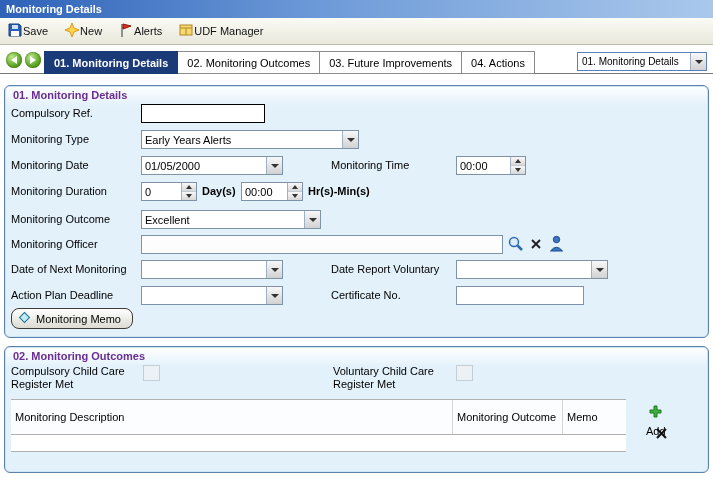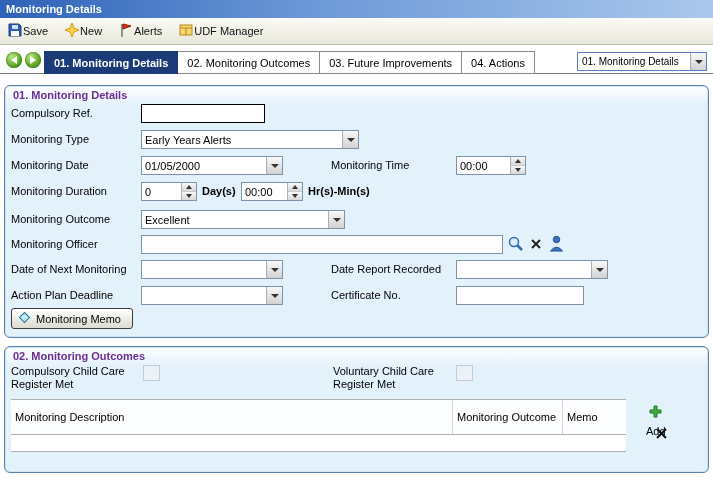--- a/index.html
+++ b/index.html
@@ -79,21 +79,21 @@
   .input .val, .spinner .val { flex:1; padding:0 3px; white-space:nowrap; overflow:hidden; }
   .dropdown .val { flex:1; padding:0 3px; white-space:nowrap; overflow:hidden; }
   .focused { border:1px solid #000; }
   .spin-btns { width:15px; align-self:stretch; display:flex; flex-direction:column; border-left:1px solid #a5b2c0; }
   .spin-up, .spin-down { flex:1; background:linear-gradient(#f8f8f8,#d8d8d8); display:flex; align-items:center; justify-content:center; }
   .spin-up { border-bottom:1px solid #c2cad2; }
   .officer-field { background:#fdfdfd; }
   .icon-abs { position:absolute; cursor:pointer; }
   .btn-memo {
     position:absolute; left:6px; top:222px; width:122px; height:21px;
-    border:1px solid #3c3c3c; border-radius:3px;
+    border:1px solid #3c3c3c; border-radius:8px;
     background:linear-gradient(#ffffff,#dcdcd2);
     display:flex; align-items:center; gap:5px; padding:0 6px;
   }
   
   .regbox { position:absolute; width:17px; height:16px; background:#ecf1f5; border:1px solid #c2cdd8; }
   .tbl { position:absolute; left:6px; top:52px; width:615px; }
   .tbl-head {
     display:flex; height:36px; background:#fcfdfe;
     border-top:1px solid #b0b0b0; border-bottom:1px solid #b0b0b0;
   }
@@ -220,21 +220,21 @@
           <span class="tri-up-s"></span>
         </span>
       <span class="spin-down">
           <span class="tri-down-s"></span>
         </span>
     </span>
   </div>
   <div class="lbl" style="left:303px; top:99px; font-weight:bold;">Hr(s)-Min(s)</div>
 
   <div class="lbl" style="left:6px; top:127px;">Monitoring Outcome</div>
-  <div class="dropdown" style="left:136px; top:124px; width:204px;">
+  <div class="dropdown" style="left:136px; top:124px; width:180px;">
     <span class="val">Excellent</span>
     <span class="dd-btn">
         <span class="tri-down"></span>
       </span>
   </div>
 
   <div class="lbl" style="left:6px; top:152px;">Monitoring Officer</div>
   <div class="input officer-field" style="left:136px; top:149px; width:362px;">
     <span class="val"></span>
   </div>
@@ -250,21 +250,21 @@
         <path d="M1.5 16 Q7.5 8.5 13.5 16 Z" fill="#3a76c4" stroke="#1e4c86"></path>
       </svg></span>
 
   <div class="lbl" style="left:6px; top:177px;">Date of Next Monitoring</div>
   <div class="dropdown" style="left:136px; top:174px; width:142px;">
     <span class="val"></span>
     <span class="dd-btn">
         <span class="tri-down"></span>
       </span>
   </div>
-  <div class="lbl" style="left:326px; top:177px;">Date Report Recorded</div>
+  <div class="lbl" style="left:326px; top:177px;">Date Report Voluntary</div>
   <div class="dropdown" style="left:451px; top:174px; width:152px;">
     <span class="val"></span>
     <span class="dd-btn">
         <span class="tri-down"></span>
       </span>
   </div>
 
   <div class="lbl" style="left:6px; top:203px;">Action Plan Deadline</div>
   <div class="dropdown" style="left:136px; top:200px; width:142px;">
     <span class="val"></span>

